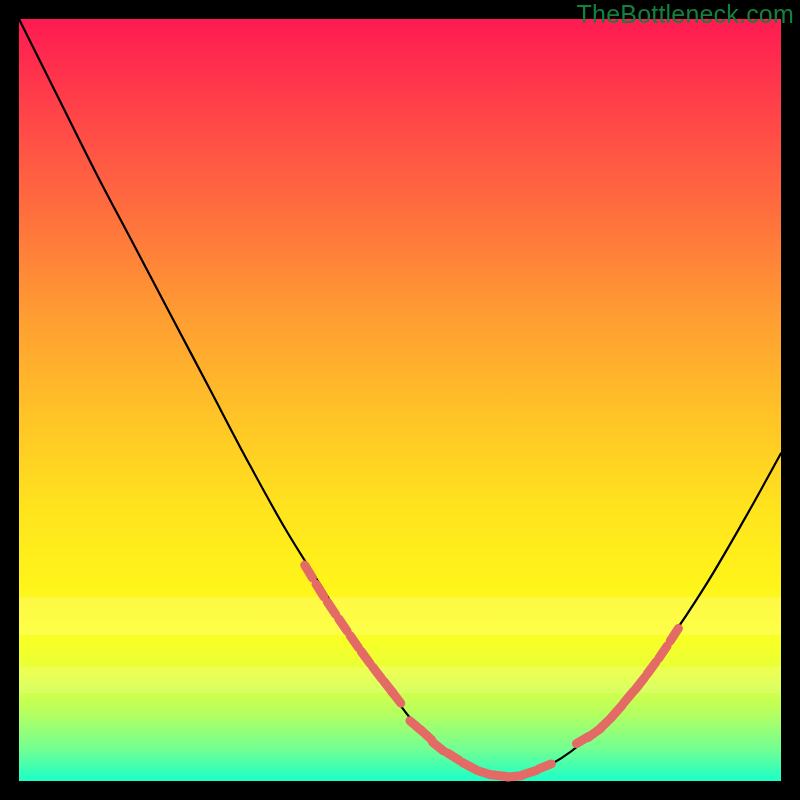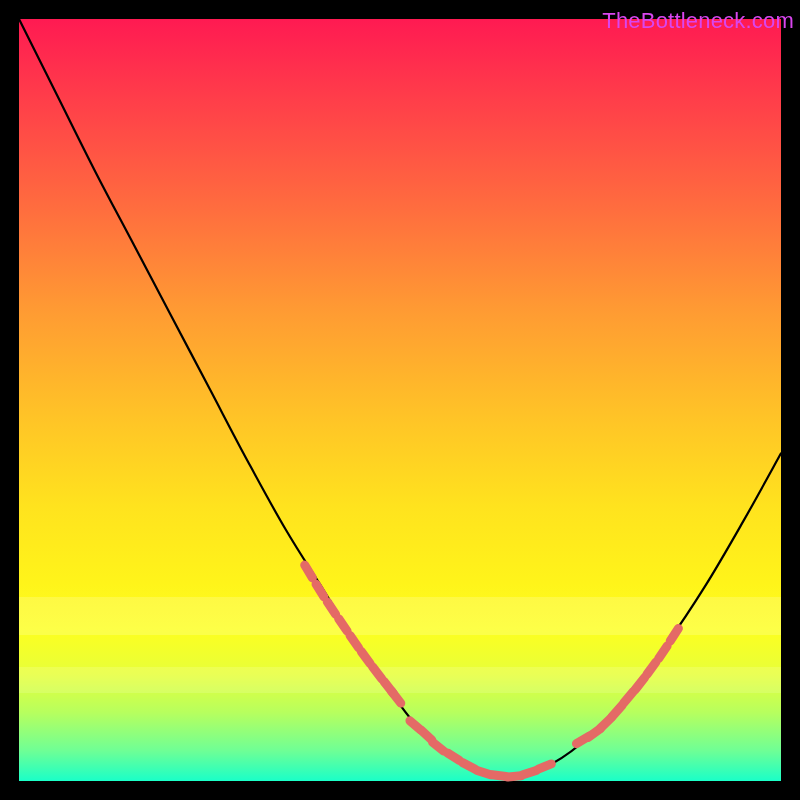--- a/index.html
+++ b/index.html
@@ -34,24 +34,24 @@
   .pale-band {
     position: absolute;
     left: 0;
     width: 100%;
     pointer-events: none;
   }
   .band1 { top: 578px; height: 38px; background: rgba(255,255,255,0.18); }
   .band2 { top: 648px; height: 26px; background: rgba(255,255,255,0.14); }
   .watermark {
     position: absolute;
-    top: 8px;
+    top: 0px;
     right: 6px;
-    color: #d946ef;
-    font-size: 22px;
+    color: #15803d;
+    font-size: 25px;
     font-weight: 500;
     letter-spacing: 0.2px;
     user-select: none;
   }
   svg.plot {
     position: absolute;
     left: 19px;
     top: 19px;
     width: 762px;
     height: 762px;

